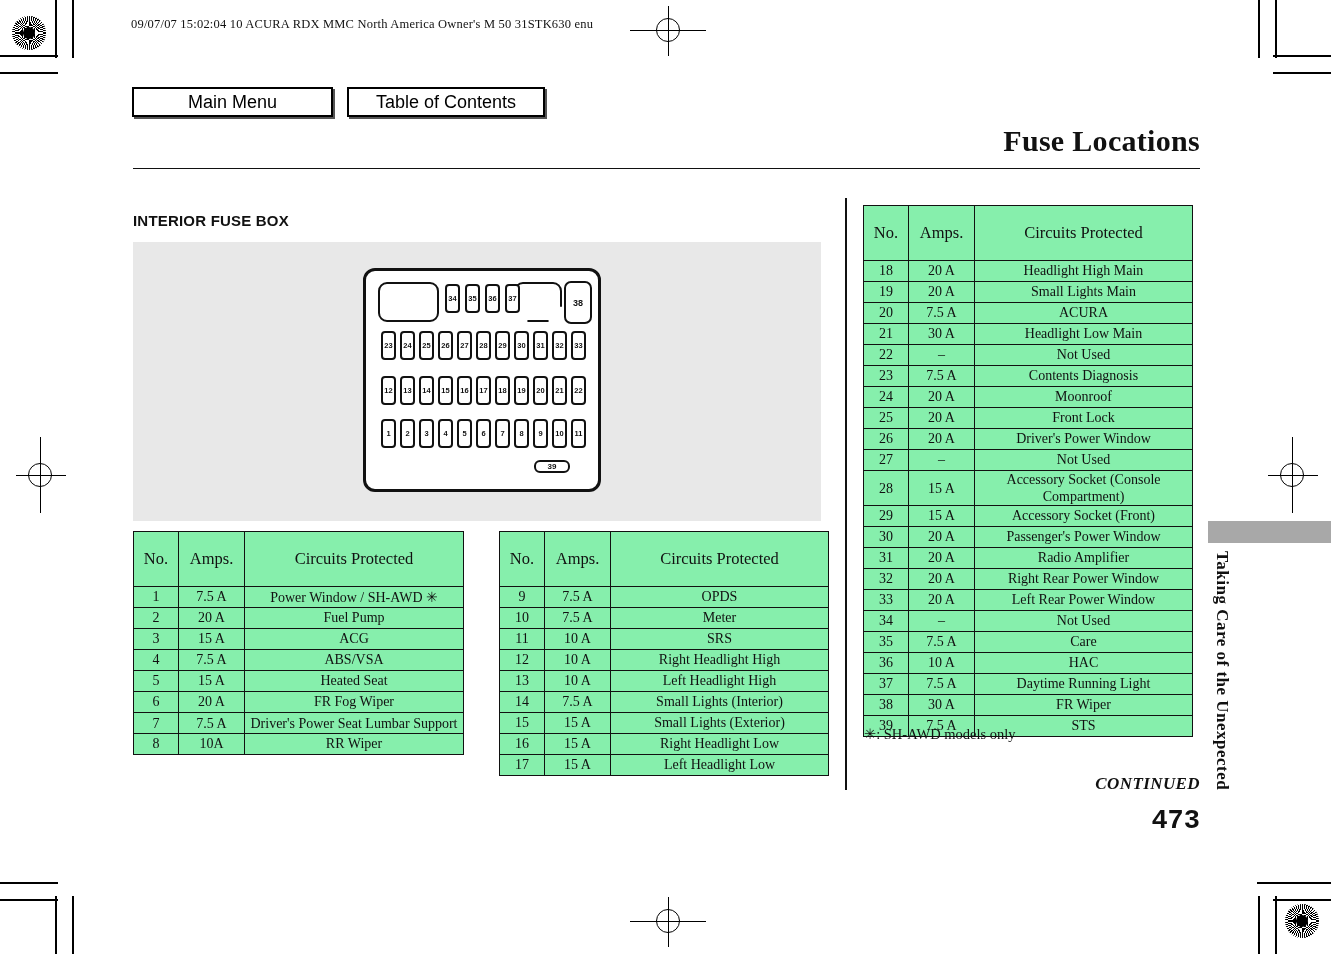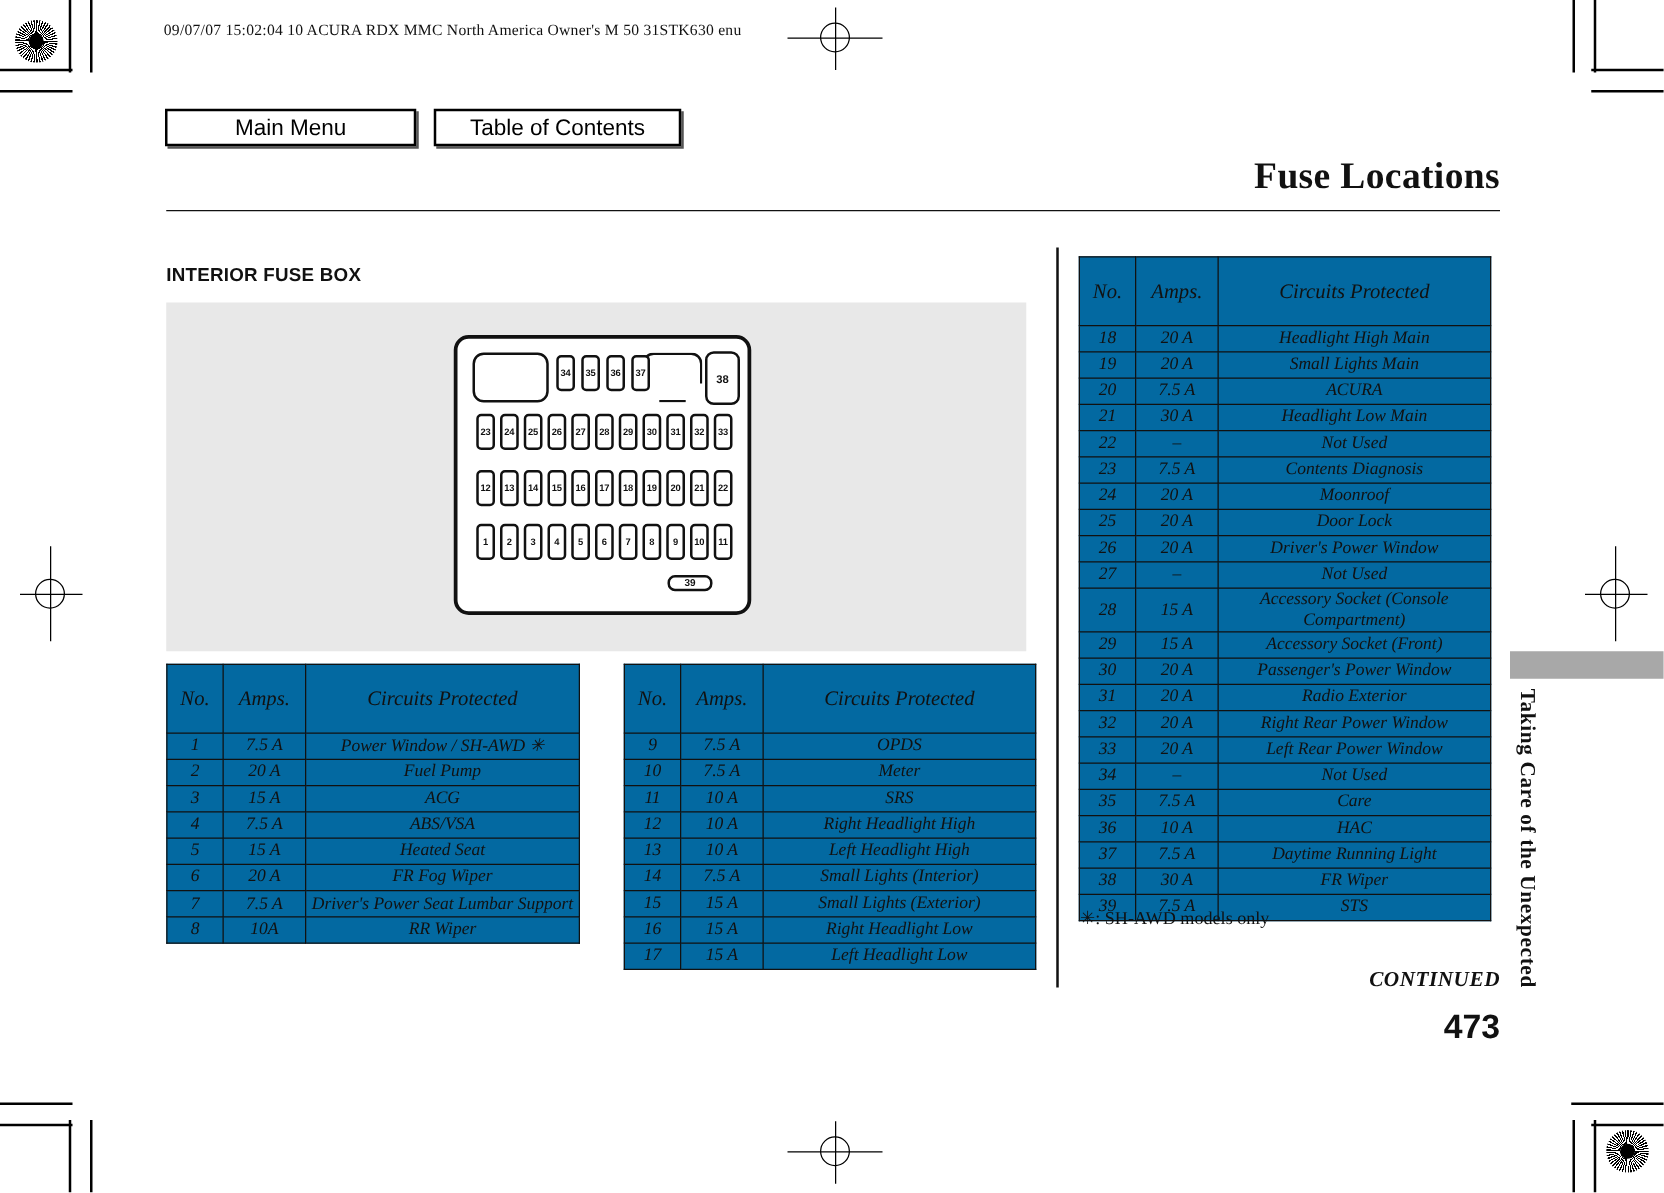--- a/index.html
+++ b/index.html
@@ -183,22 +183,21 @@
     font-weight: bold;
     font-size: 8px;
     color: #111;
     display: flex; align-items: center; justify-content: center;
   }
 
   
   table.fuse-table {
     border-collapse: collapse;
     font-family: "Liberation Serif", serif;
-    background: #0369a1;
-    font-style: italic;
+    background: #86efac;
   }
   table.fuse-table th,
   table.fuse-table td {
     border: 1px solid #111;
     color: #111;
     padding: 0;
   }
   table.fuse-table th {
     font-weight: normal;
     font-size: 16.5px;
@@ -249,21 +248,21 @@
     font-family: "Liberation Serif", serif;
     font-style: italic;
     font-weight: bold;
     font-size: 17px;
     color: #111;
     letter-spacing: 0.4px;
   }
   .page-number {
     position: absolute;
     right: 131px; top: 806px;
-    font-family: Liberation Sans, sans-serif;
+    font-family: Liberation Mono, monospace;
     font-weight: bold;
     font-size: 27px;
     color: #111;
   }
 
   
   .side-tab-bar {
     position: absolute;
     left: 1208px; top: 521px;
     width: 123px; height: 22px;
@@ -541,21 +540,21 @@
         <td class="c-desc">Contents Diagnosis</td>
       </tr>
       <tr>
         <td class="c-no">24</td>
         <td class="c-amp">20 A</td>
         <td class="c-desc">Moonroof</td>
       </tr>
       <tr>
         <td class="c-no">25</td>
         <td class="c-amp">20 A</td>
-        <td class="c-desc">Door Lock</td>
+        <td class="c-desc">Front Lock</td>
       </tr>
       <tr>
         <td class="c-no">26</td>
         <td class="c-amp">20 A</td>
         <td class="c-desc">Driver's Power Window</td>
       </tr>
       <tr>
         <td class="c-no">27</td>
         <td class="c-amp">–</td>
         <td class="c-desc">Not Used</td>
@@ -571,21 +570,21 @@
         <td class="c-desc">Accessory Socket (Front)</td>
       </tr>
       <tr>
         <td class="c-no">30</td>
         <td class="c-amp">20 A</td>
         <td class="c-desc">Passenger's Power Window</td>
       </tr>
       <tr>
         <td class="c-no">31</td>
         <td class="c-amp">20 A</td>
-        <td class="c-desc">Radio Exterior</td>
+        <td class="c-desc">Radio Amplifier</td>
       </tr>
       <tr>
         <td class="c-no">32</td>
         <td class="c-amp">20 A</td>
         <td class="c-desc">Right Rear Power Window</td>
       </tr>
       <tr>
         <td class="c-no">33</td>
         <td class="c-amp">20 A</td>
         <td class="c-desc">Left Rear Power Window</td>

